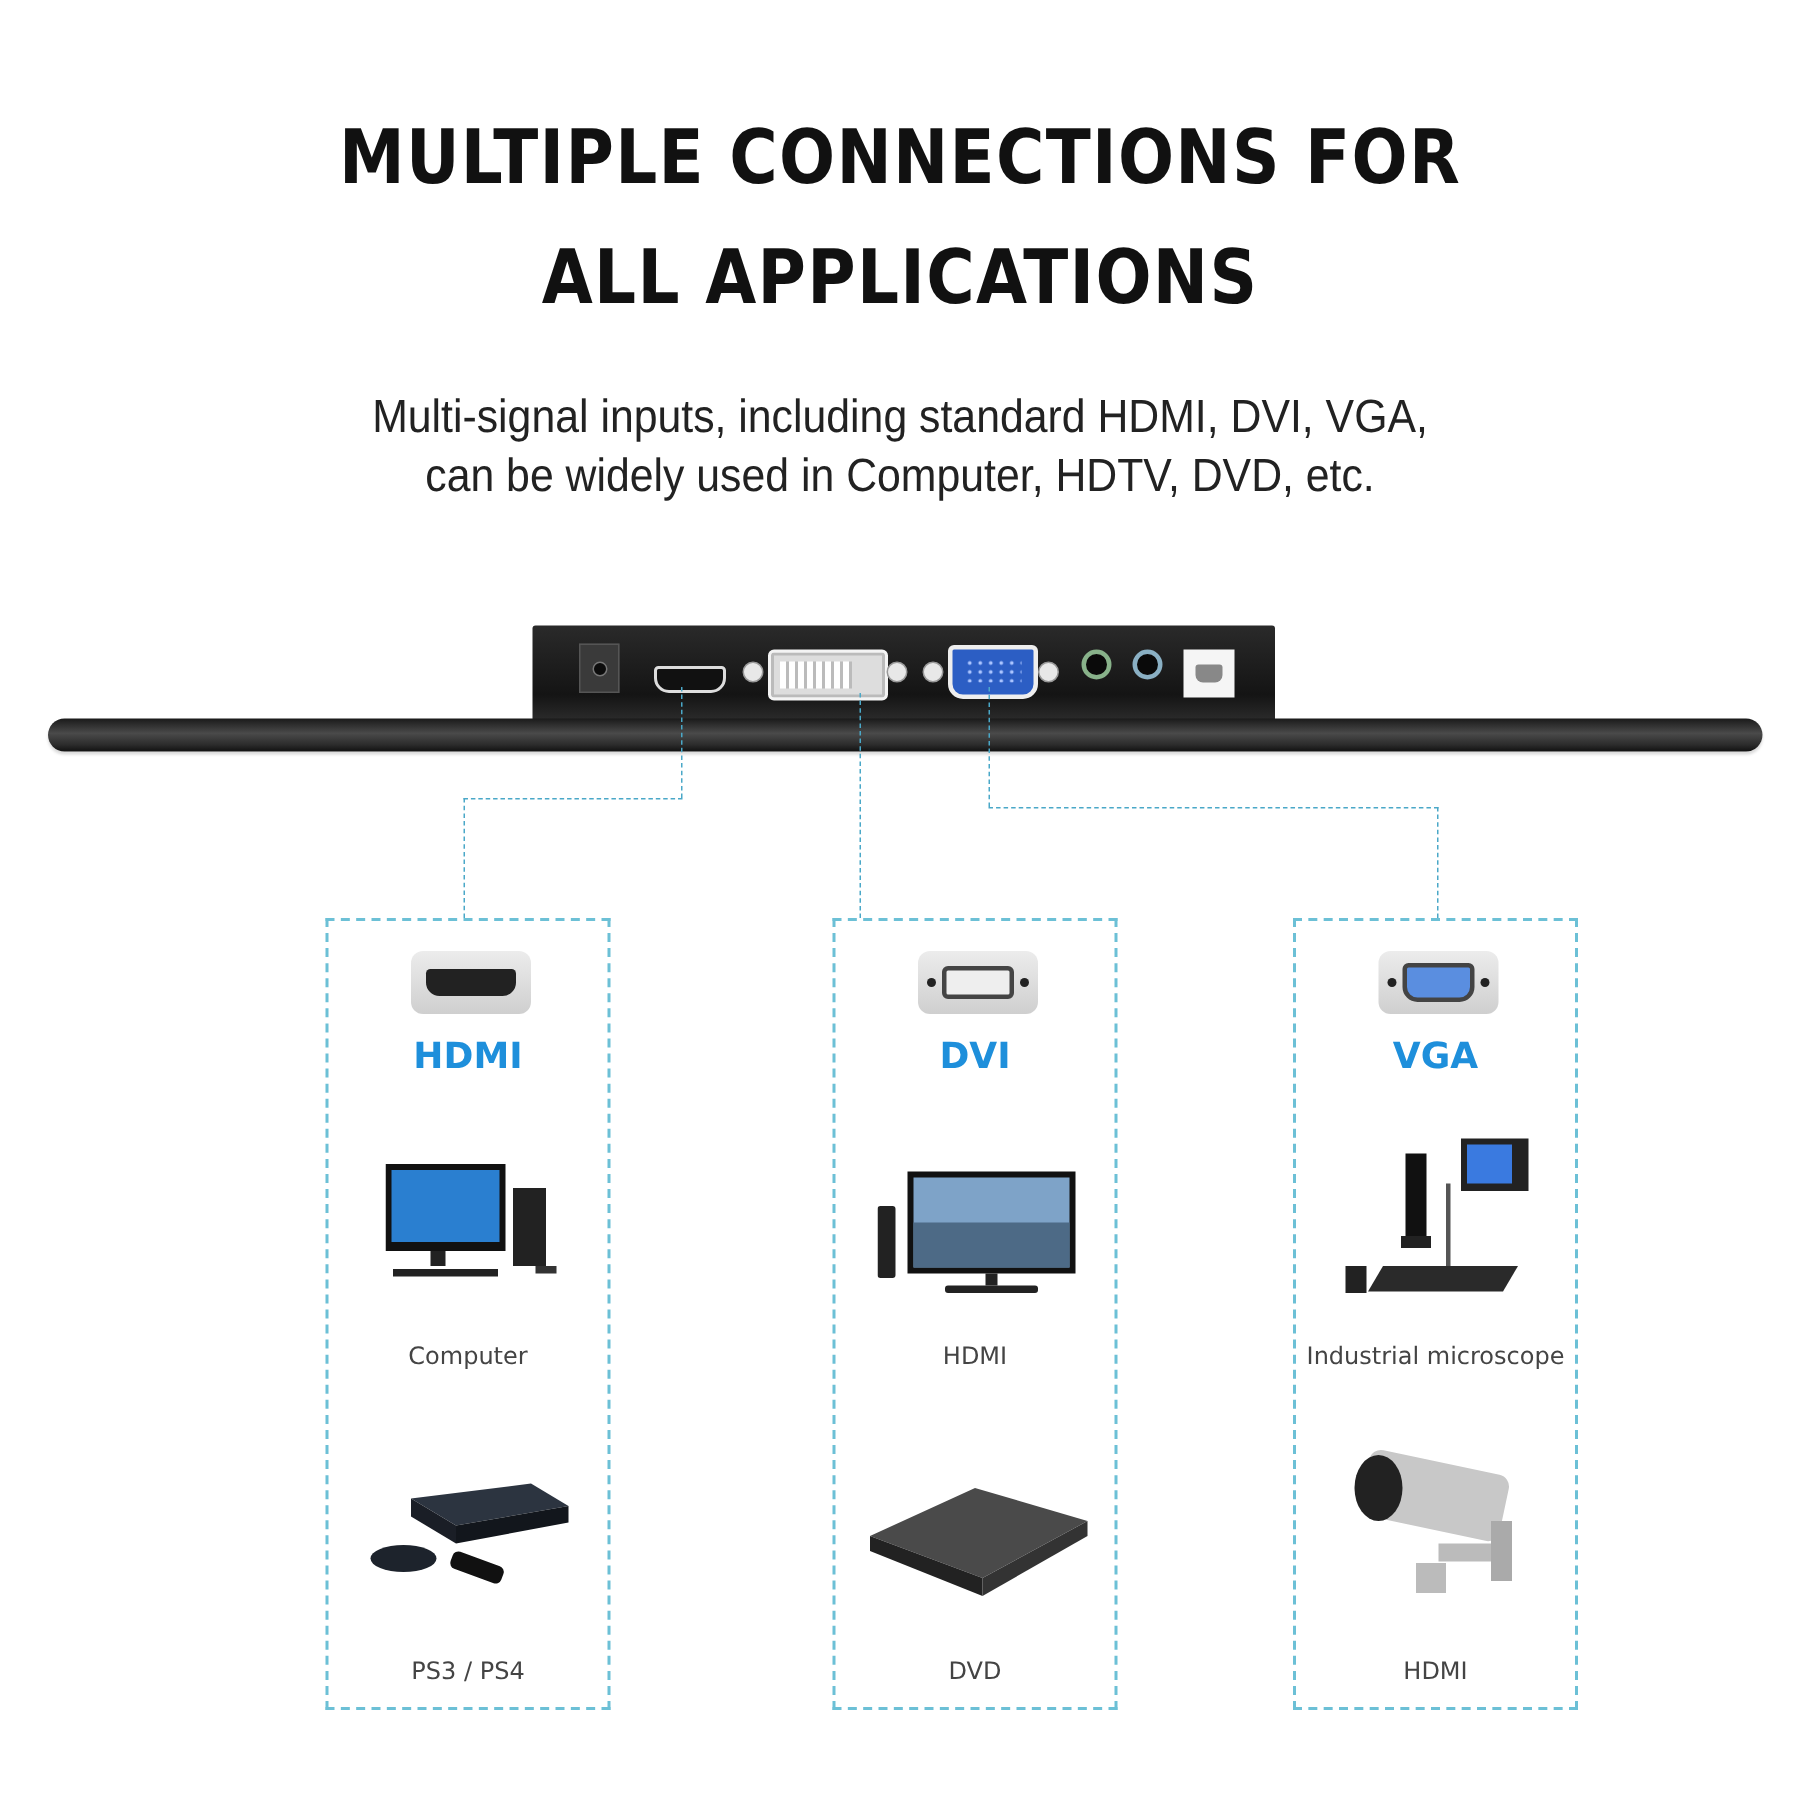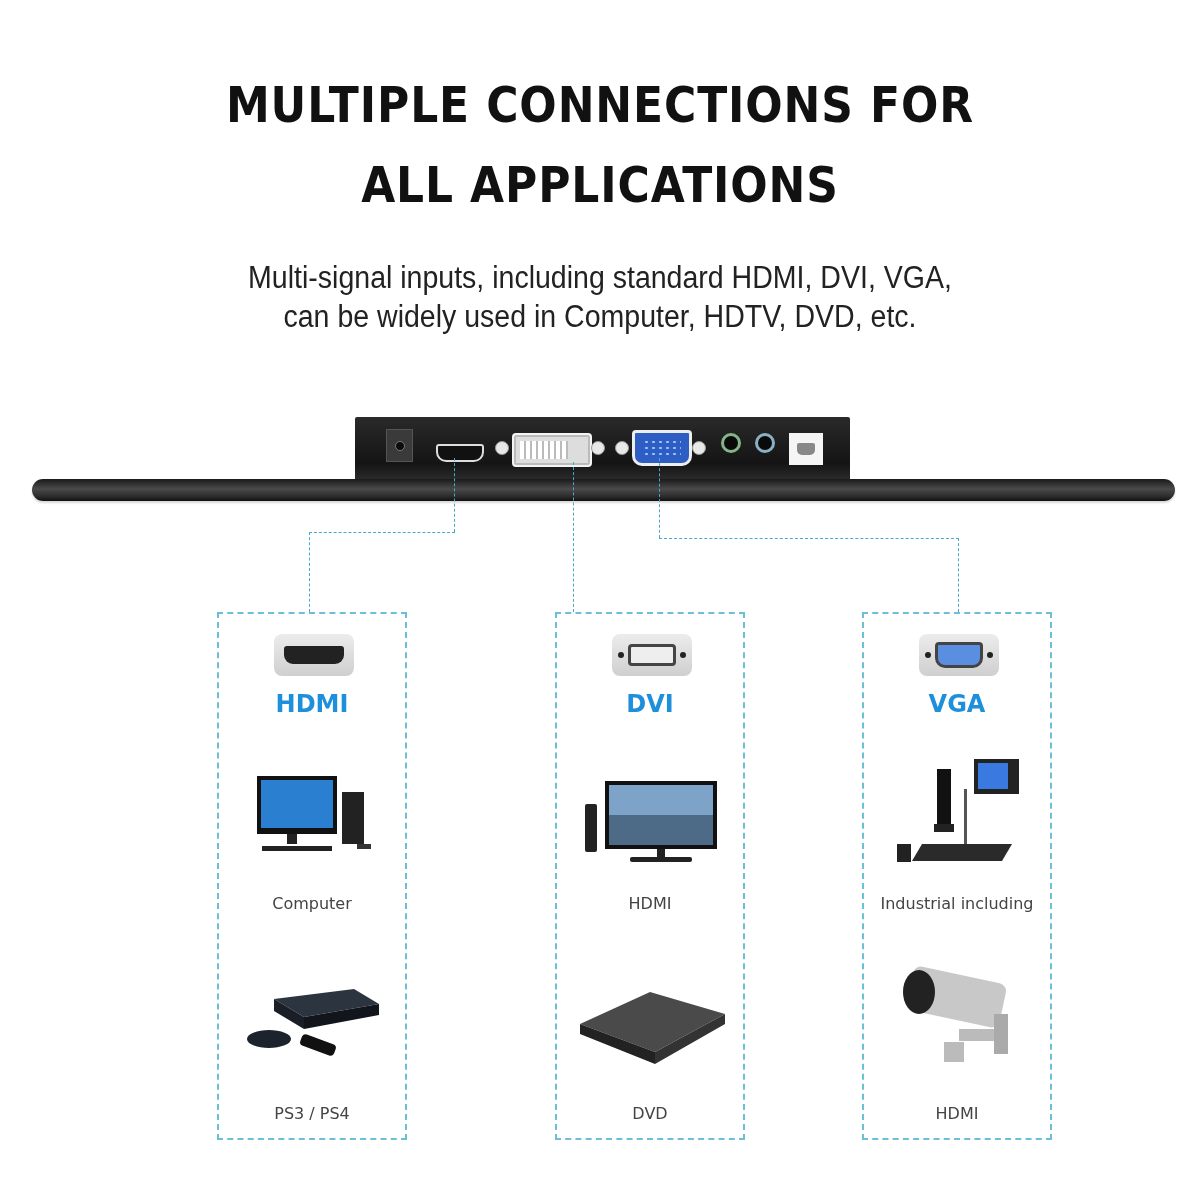--- a/index.html
+++ b/index.html
@@ -127,21 +127,21 @@
   <div class="card-label">VGA</div>
   <svg class="img" style="left:28px;top:135px" width="135" height="125">
     <rect x="45" y="20" width="14" height="60" fill="#111"></rect>
       <rect x="42" y="75" width="20" height="8" fill="#222"></rect>
     <rect x="82" y="10" width="45" height="35" fill="#222"></rect>
       <rect x="86" y="14" width="30" height="26" fill="#3a7ae0"></rect>
     <rect x="72" y="40" width="3" height="55" fill="#555"></rect>
       <polygon points="30,95 120,95 110,112 20,112" fill="#2a2a2a"></polygon>
     <rect x="5" y="95" width="14" height="18" fill="#222"></rect>
   </svg>
-  <div class="dev-label dl1">Industrial including</div>
+  <div class="dev-label dl1">Industrial microscope</div>
   <svg class="img" style="left:35px;top:350px" width="120" height="110">
     <rect x="10" y="10" width="95" height="45" rx="8" fill="#c8c8c8" transform="rotate(12 55 32)"></rect>
     <ellipse cx="20" cy="28" rx="16" ry="22" fill="#222"></ellipse>
     <rect x="60" y="65" width="40" height="12" fill="#bbb"></rect>
       <rect x="95" y="50" width="14" height="40" fill="#aaa"></rect>
     <rect x="45" y="78" width="20" height="20" fill="#bbb"></rect>
   </svg>
   <div class="dev-label dl2">HDMI</div>
 </div>
 

